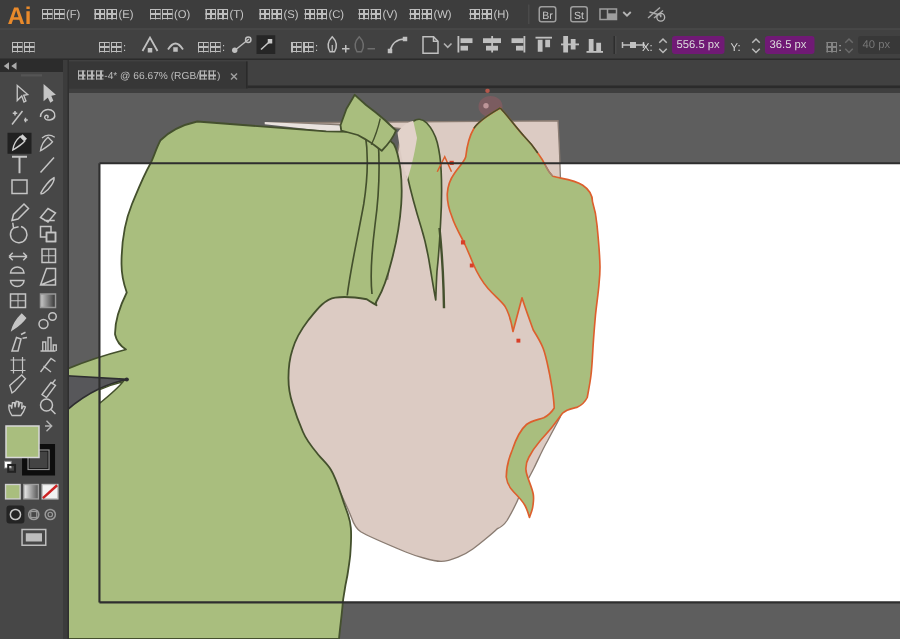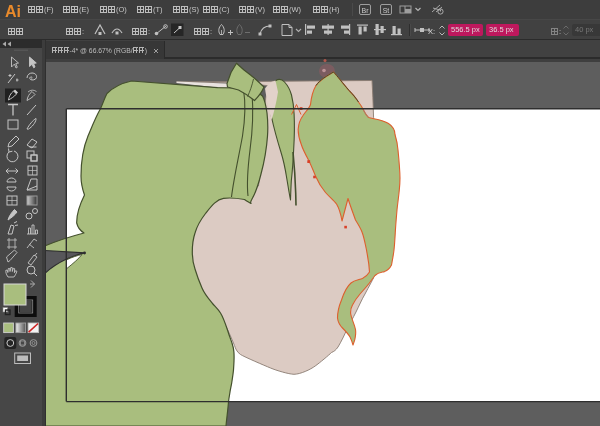--- a/index.html
+++ b/index.html
@@ -10,21 +10,21 @@
 
 .cj{display:inline-block;width:7px;height:7px;vertical-align:-1px;margin-right:1px;
 background-image:repeating-linear-gradient(to bottom,#BDBDBD 0 1px,rgba(0,0,0,0) 1px 3px),repeating-linear-gradient(to right,#BDBDBD 0 1px,rgba(0,0,0,0) 1px 3.2px);}
 .cjd{display:inline-block;width:7px;height:7px;vertical-align:-1px;margin-right:1px;
 background-image:repeating-linear-gradient(to bottom,#848484 0 1px,rgba(0,0,0,0) 1px 3px),repeating-linear-gradient(to right,#848484 0 1px,rgba(0,0,0,0) 1px 3.2px);}
 .cjs{display:inline-block;width:5.5px;height:6px;vertical-align:-0.5px;margin-right:0.5px;
 background-image:repeating-linear-gradient(to bottom,#B5B5B5 0 1px,rgba(0,0,0,0) 1px 2.8px),repeating-linear-gradient(to right,#B5B5B5 0 1px,rgba(0,0,0,0) 1px 3px);}
 
 #ctrl{left:0;top:19px;width:600px;height:21px;background:#414141;border-top:1px solid #474747;box-sizing:border-box;border-bottom:1px solid #2B2B2B;}
 #ctrl .lb{position:absolute;top:7px;font-size:7.5px;color:#C4C4C4;white-space:nowrap;}
-.fld{position:absolute;top:3.5px;height:12px;background:#be185d;border-radius:2px;color:#DCDCDC;font-size:7.5px;line-height:12px;padding-left:3px;}
+.fld{position:absolute;top:3.5px;height:12px;background:#701a75;border-radius:2px;color:#DCDCDC;font-size:7.5px;line-height:12px;padding-left:3px;}
 
 #tabbar{left:44.5px;top:40px;width:555.5px;height:19px;background:#414141;border-bottom:2px solid #2B2B2B;box-sizing:border-box;}
 #tab{position:absolute;left:0px;top:1px;width:119px;height:18px;background:#373737;border-right:1px solid #2A2A2A;}
 #tab .t{position:absolute;left:7px;top:5.5px;font-size:6.8px;color:#BDBDBD;white-space:nowrap;}
 
 #tools{left:0;top:40px;width:41.5px;height:386px;background:#474747;}
 #thead{position:absolute;left:0;top:0;width:41.5px;height:8px;background:#2C2C2C;color:#999;font-size:7px;line-height:7px;}
 #tstrip{left:41.5px;top:40px;width:3px;height:386px;background:#3C3C3C;border-right:1px solid #2F2F2F;box-sizing:content-box;}
 </style></head>
 <body>
@@ -124,21 +124,21 @@
  </svg>
  <span class="lb" style="left:428px;color:#D8D8D8">X:</span>
  <svg class="abs" style="left:438px;top:4.5px" width="8" height="11" viewBox="0 0 8 11">
       <path d="M1.5 3.5 L4 1 L6.5 3.5 M1.5 7.5 L4 10 L6.5 7.5" stroke="#B9B9B9" fill="none"></path>
     </svg>
  <div class="fld" style="left:448px;width:32px;">556.5 px</div>
  <span class="lb" style="left:487px;color:#D8D8D8">Y:</span>
  <svg class="abs" style="left:500px;top:4.5px" width="8" height="11" viewBox="0 0 8 11">
       <path d="M1.5 3.5 L4 1 L6.5 3.5 M1.5 7.5 L4 10 L6.5 7.5" stroke="#B9B9B9" fill="none"></path>
     </svg>
- <div class="fld" style="left:486px;width:30px;">36.5 px</div>
+ <div class="fld" style="left:510px;width:30px;">36.5 px</div>
  <span class="lb" style="left:551px"><span class="cjd"></span>:</span>
  <svg class="abs" style="left:562px;top:4.5px" width="8" height="11" viewBox="0 0 8 11">
       <path d="M1.5 3.5 L4 1 L6.5 3.5 M1.5 7.5 L4 10 L6.5 7.5" stroke="#6A6A6A" fill="none"></path>
     </svg>
  <div class="fld" style="left:572px;width:28px;background:#383838;color:#777">40 px</div>
 </div>
 
 <div id="tabbar" class="abs">
  <div id="tab">
   <span class="t"><span class="cjs"></span><span class="cjs"></span><span class="cjs"></span>-4* @ 66.67% (RGB/<span class="cjs"></span><span class="cjs"></span>)</span>

